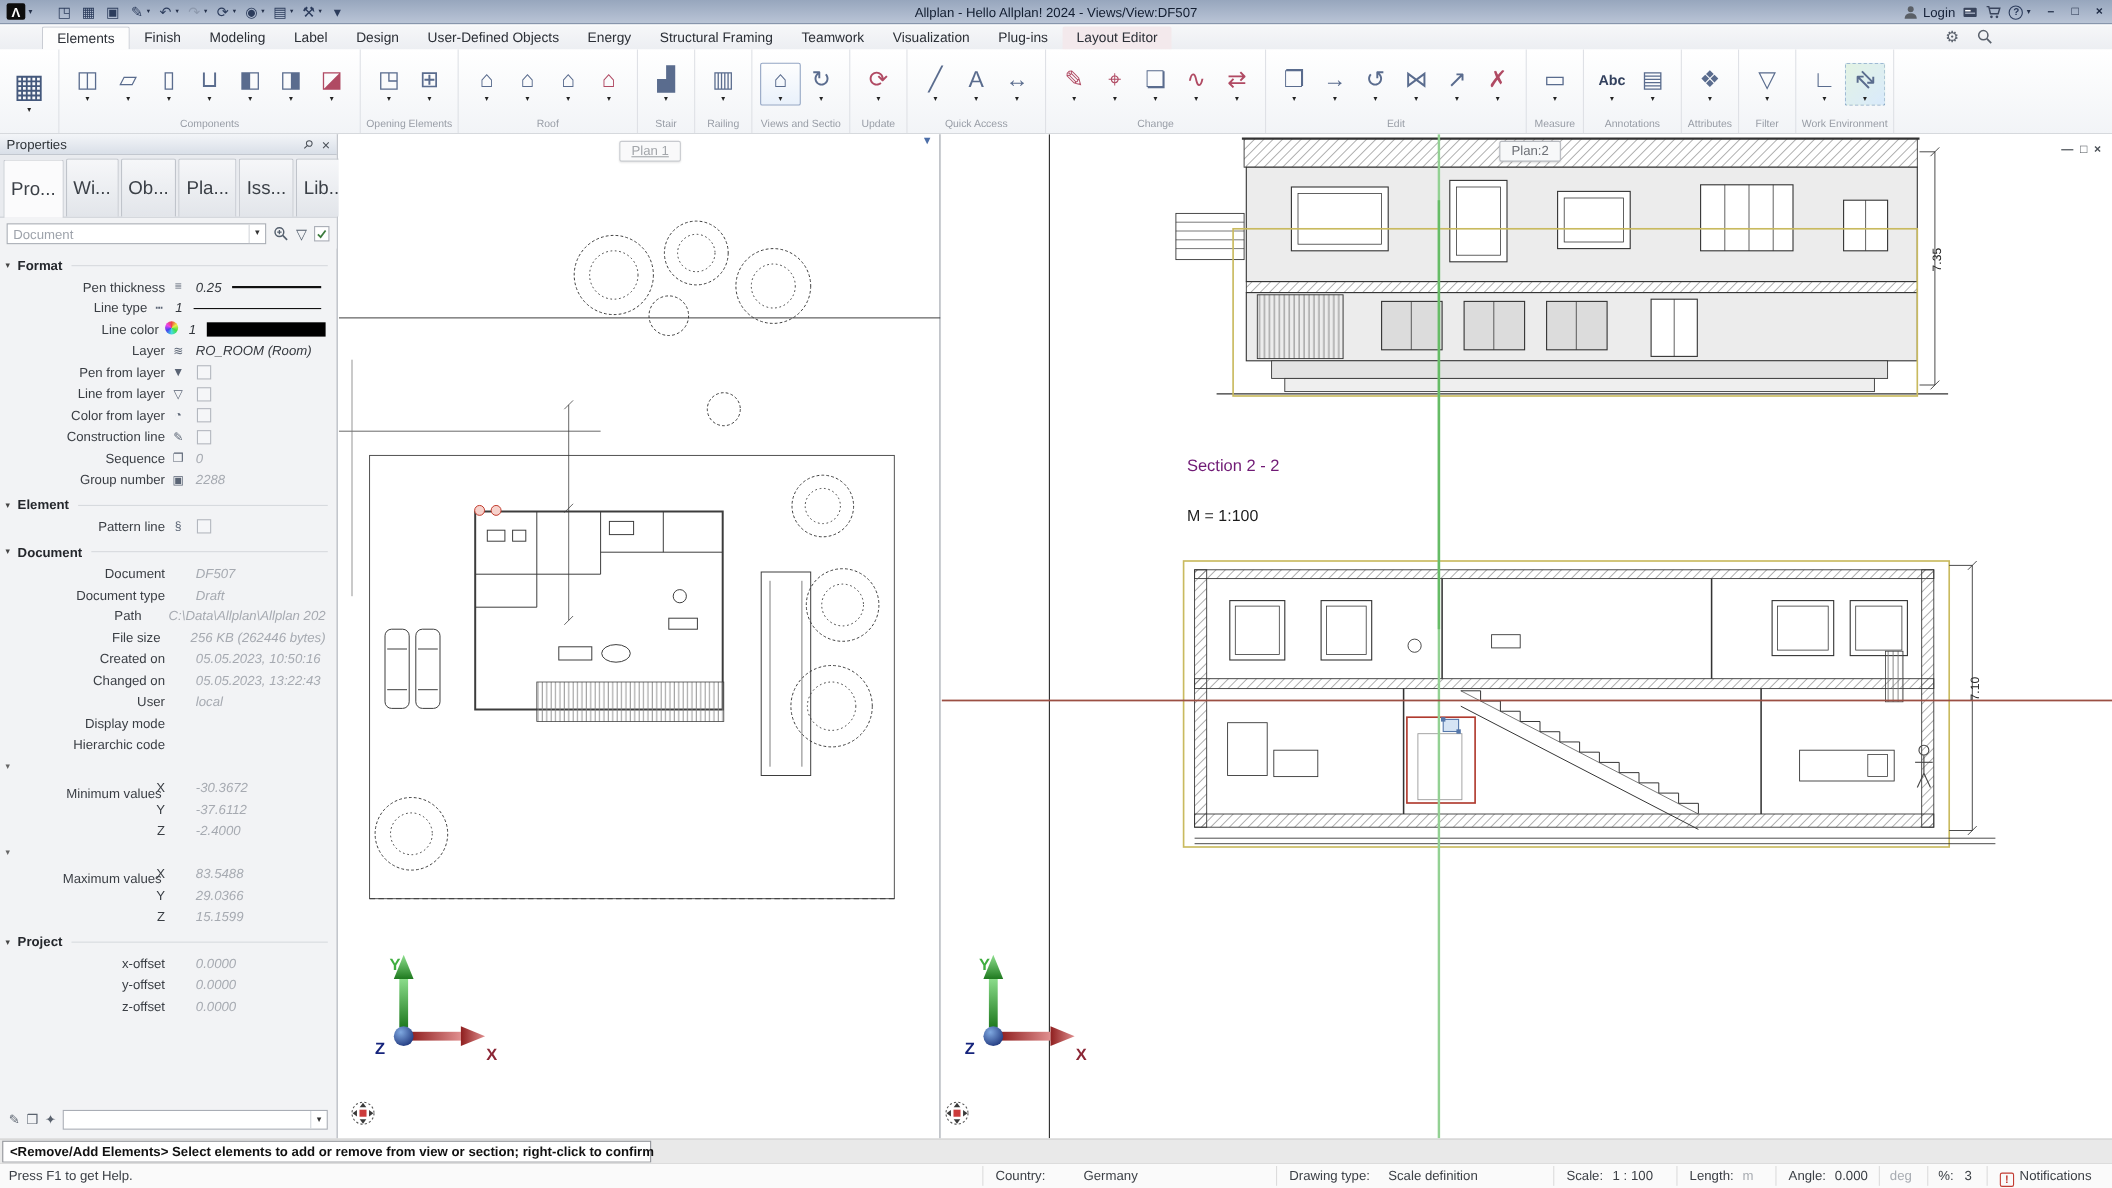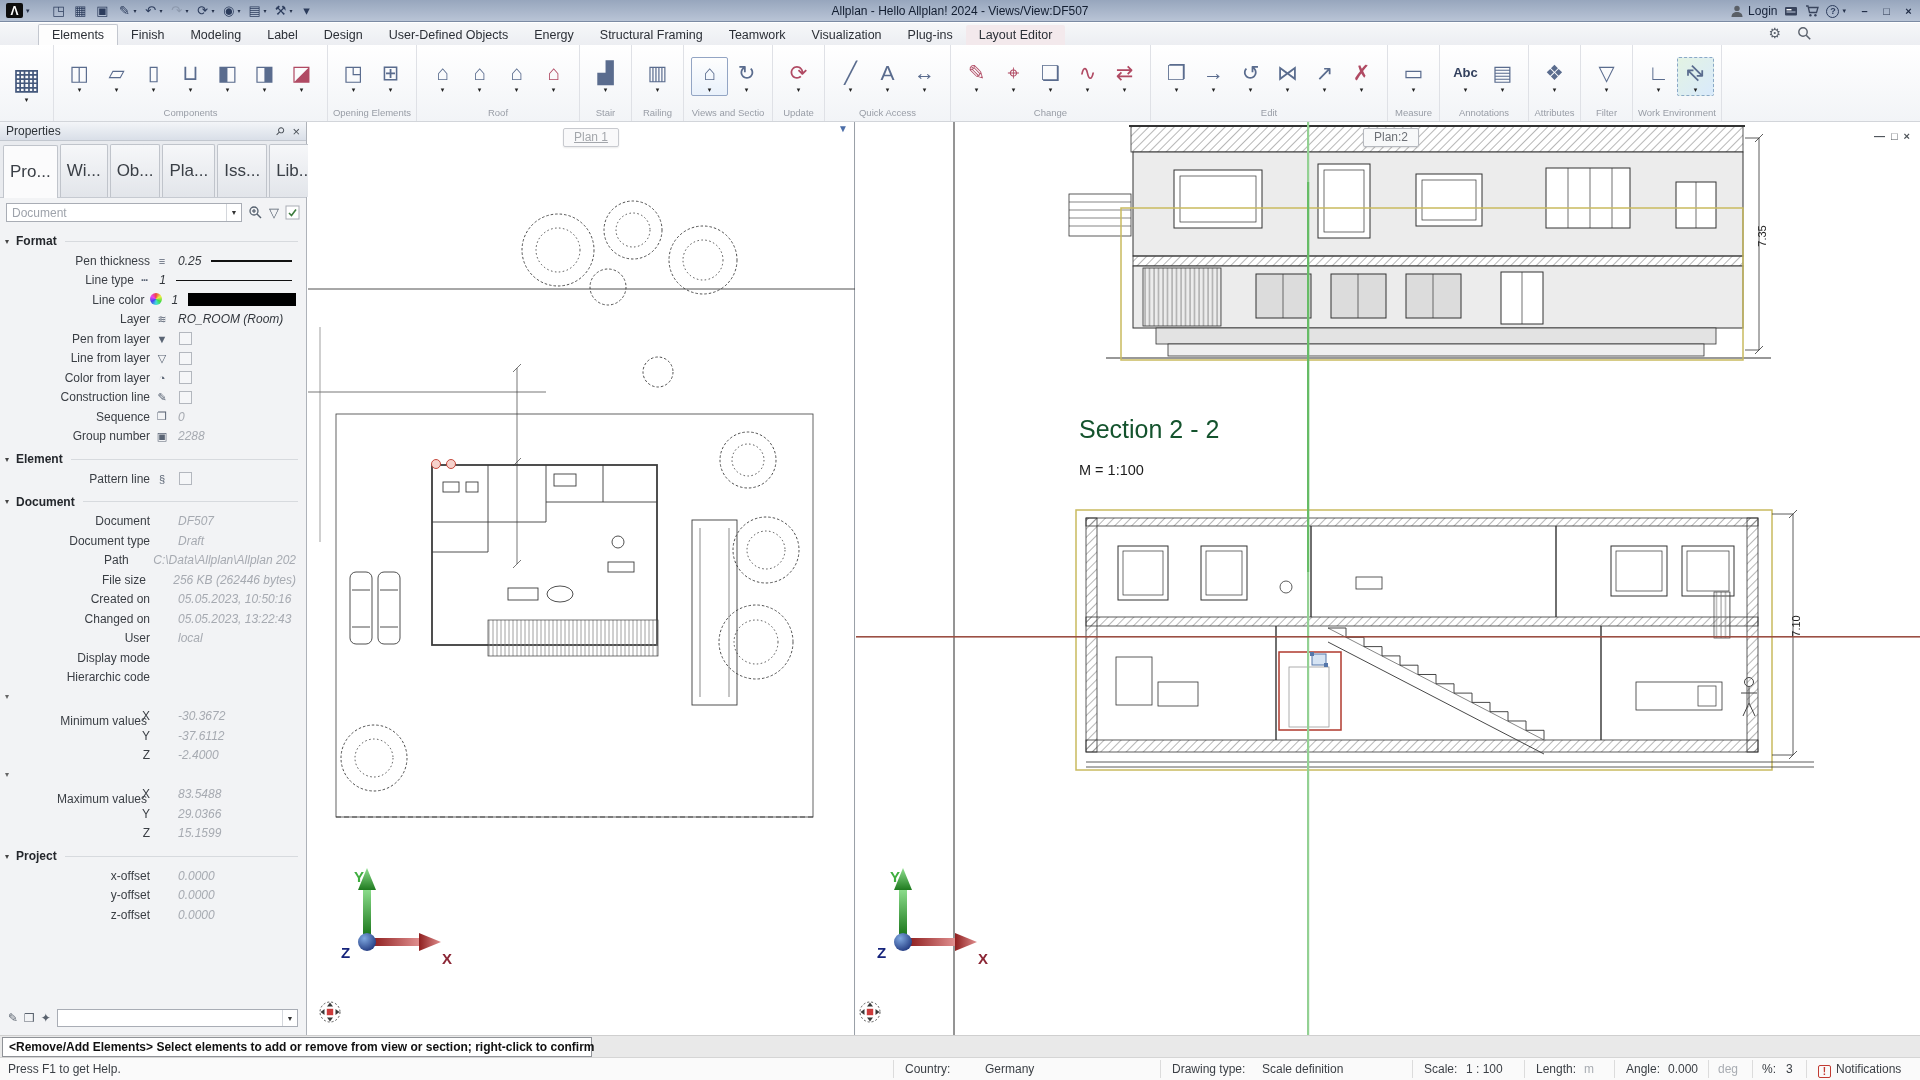--- a/index.html
+++ b/index.html
@@ -101,21 +101,21 @@
 
   
   .canvas{position:absolute;left:308px;top:122px;width:1612px;height:913px;background:#fdfdfd;}
   .vp-left{position:absolute;left:0;top:0;width:547px;height:913px;background:#fff;border-right:1px solid #9aa0a8;}
   .vp-right{position:absolute;left:548px;top:0;width:1064px;height:913px;background:#fff;}
   .chip{position:absolute;border:1px solid #b6b9bf;background:#f7f8f9;color:#85898f;
     font-size:12px;padding:1px 10px 2px;border-radius:2px;box-shadow:0 1px 2px rgba(0,0,0,.12);}
   .chip.dim{opacity:.75;}
   .vwinbtns{position:absolute;right:10px;top:9px;display:flex;gap:6px;color:#4c5258;}
   .vwinbtns span{font-size:11px;line-height:11px;font-weight:bold;}
-  .sec-title{position:absolute;font-size:25px;color:#14532d;}
+  .sec-title{position:absolute;font-size:15px;color:#701a75;}
   .sec-scale{position:absolute;font-size:14.5px;color:#1c1c1c;}
   .dimtext{position:absolute;font-size:11px;color:#222;transform:rotate(-90deg);transform-origin:center;}
   svg text{font-family:"Liberation Sans",sans-serif;}
 
   
   .dlgline{position:absolute;left:0;top:1035px;width:1920px;height:22px;background:#e9e9e9;
     border-top:1px solid #cfcfcf;}
   .dlgbox{position:absolute;left:2px;top:1px;width:590px;height:20px;background:#fff;
     border:1px solid #8f9297;display:flex;align-items:center;padding:0 6px;
     font-weight:bold;font-size:12px;color:#111;white-space:nowrap;}
@@ -200,21 +200,21 @@
         <div class="helpq">?</div>
         <span class="tb-caret">▾</span>
       </div>
       <span class="winbtn">–</span>
       <span class="winbtn">□</span>
       <span class="winbtn">×</span>
     </div>
   </div>
 
   <div class="tabsrow">
-    <div style="display:flex;align-items:center;">
+    <div style="display:flex;">
         <div class="mtab active">Elements</div>
         <div class="mtab">Finish</div>
         <div class="mtab">Modeling</div>
         <div class="mtab">Label</div>
         <div class="mtab">Design</div>
         <div class="mtab">User-Defined Objects</div>
         <div class="mtab">Energy</div>
         <div class="mtab">Structural Framing</div>
         <div class="mtab">Teamwork</div>
         <div class="mtab">Visualization</div>

